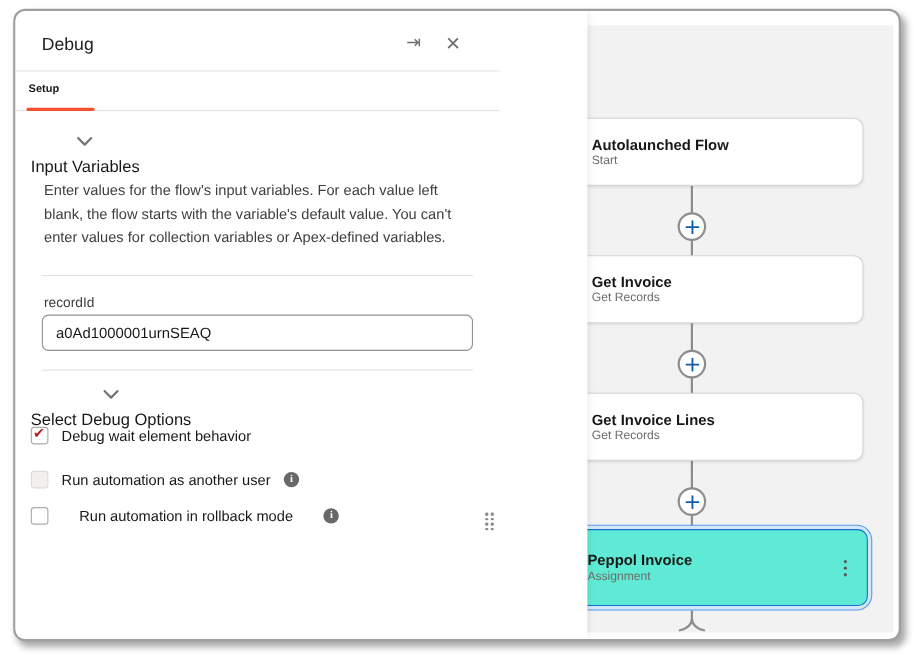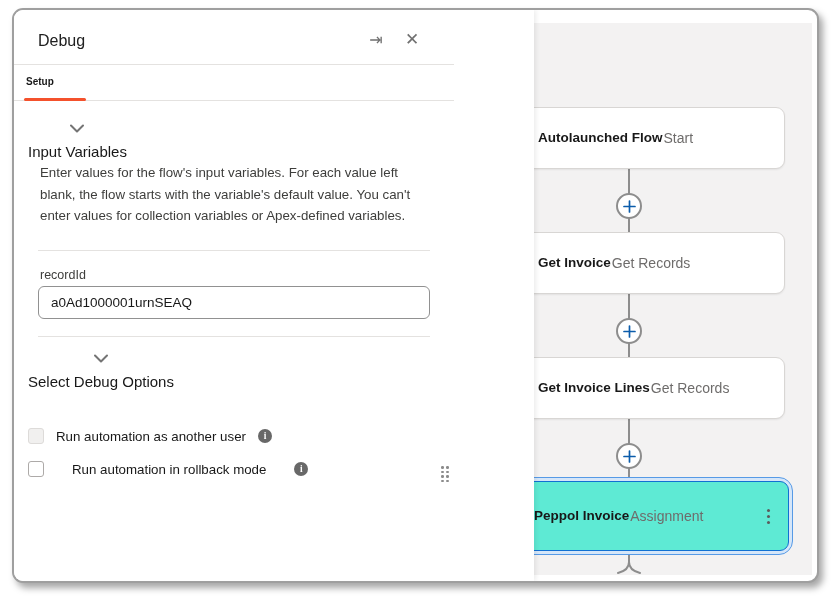--- a/index.html
+++ b/index.html
@@ -77,23 +77,23 @@
     border:1px solid #d8d6d4; border-radius:9px; box-shadow:0 1px 2px rgba(0,0,0,0.07);
     display:flex; align-items:center; padding:0 14px; gap:14px; z-index:2; cursor:pointer;
   }
   .node-icon {
     width:36px; height:36px; border-radius:9px; flex:none;
     display:flex; align-items:center; justify-content:center;
   }
   .node-icon.start { border-radius:50%; background:#0b827c; }
   .node-icon.get { background:#fa4b7f; }
   .node-icon.assign { background:#dd7a01; }
-  .node-text { display:flex; flex-direction:row; gap:1px; }
+  .node-text { display:flex; flex-direction:column; gap:1px; }
   .node-title { font-size:13.5px; font-weight:700; color:#181818; }
-  .node-sub { font-size:14px; color:#6e6c6b; }
+  .node-sub { font-size:11px; color:#6e6c6b; }
   .sel-wrap {
     position:absolute; left:451px; top:467px; width:328px; height:78px;
     border:1.5px solid #569ae6; border-radius:14px; background:#d5e6f9;
     padding:3px; z-index:2;
   }
   .sel-wrap .node-card {
     position:relative; left:0; top:0; width:100%; height:100%;
     border:1.5px solid #1170d2; background:#5eead4; box-shadow:none;
   }
   .kebab { margin-left:auto; display:flex; flex-direction:column; gap:3px; padding:4px; cursor:pointer; }
@@ -216,20 +216,24 @@
     <input class="text-input" type="text" value="a0Ad1000001urnSEAQ" style="">
     <div class="divider div-inset" style="top:326px;"></div>
 
     <div class="section-heading" style="top:344px;">
       <svg class="chev" viewBox="0 0 14 9">
         <polyline points="1,1.5 7,7.5 13,1.5" fill="none" stroke="#747474" stroke-width="2" stroke-linecap="round" stroke-linejoin="round"></polyline>
       </svg>
       <span class="hd">Select Debug Options</span>
     </div>
 
+    <div class="opt-row" style="top:376px;">
+      <span class="checkbox checked"></span>
+      <span class="opt-label">Debug wait element behavior</span>
+    </div>
     <div class="opt-row" style="top:416px;">
       <span class="checkbox dim"></span>
       <span class="opt-label">Run automation as another user</span>
       <span class="info-icon">i</span>
     </div>
     <div class="opt-row" style="top:449px;gap:28px;">
       <span class="checkbox"></span>
       <span class="opt-label">Run automation in rollback mode</span>
       <span class="info-icon">i</span>
     </div>

